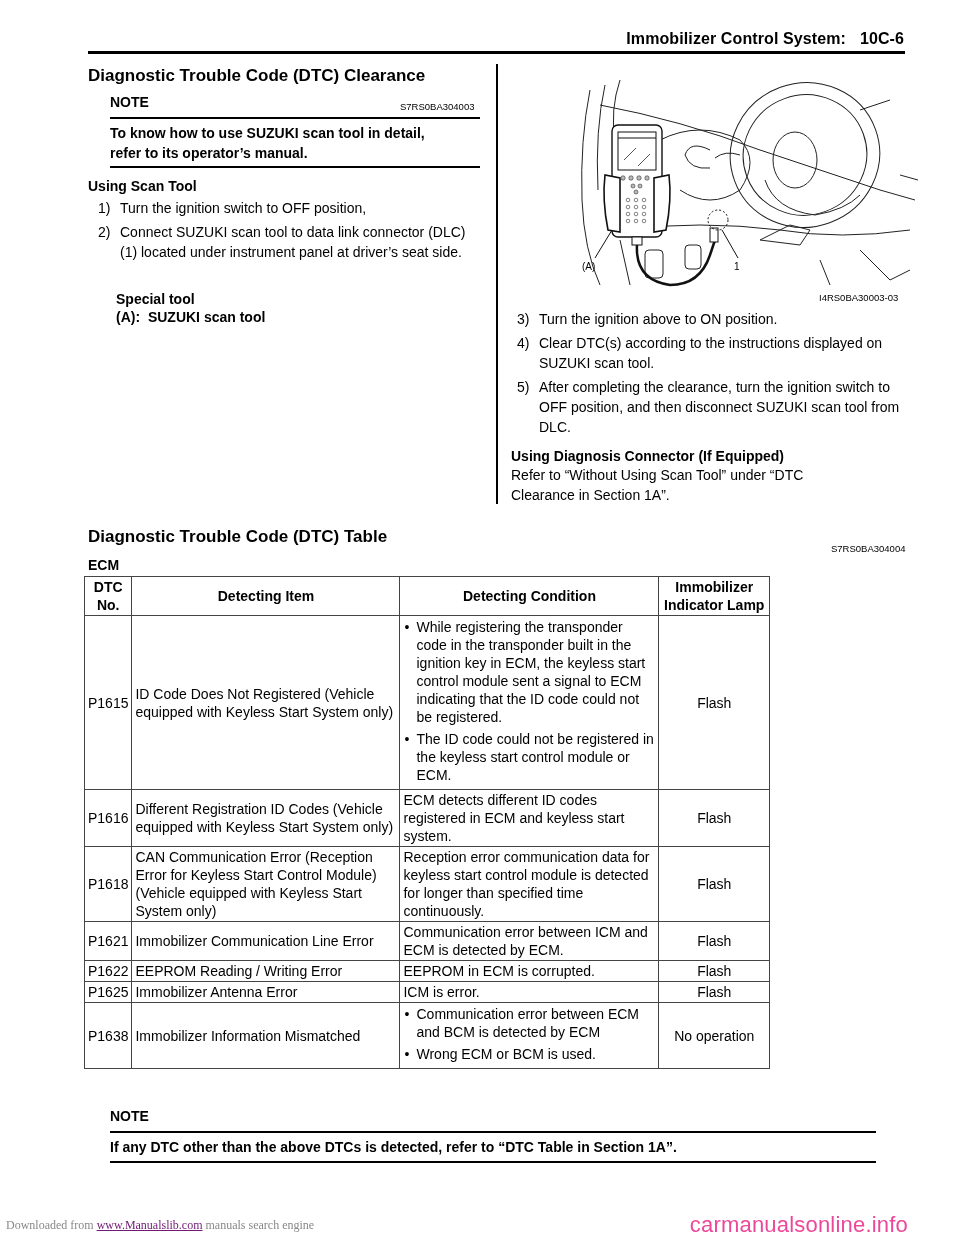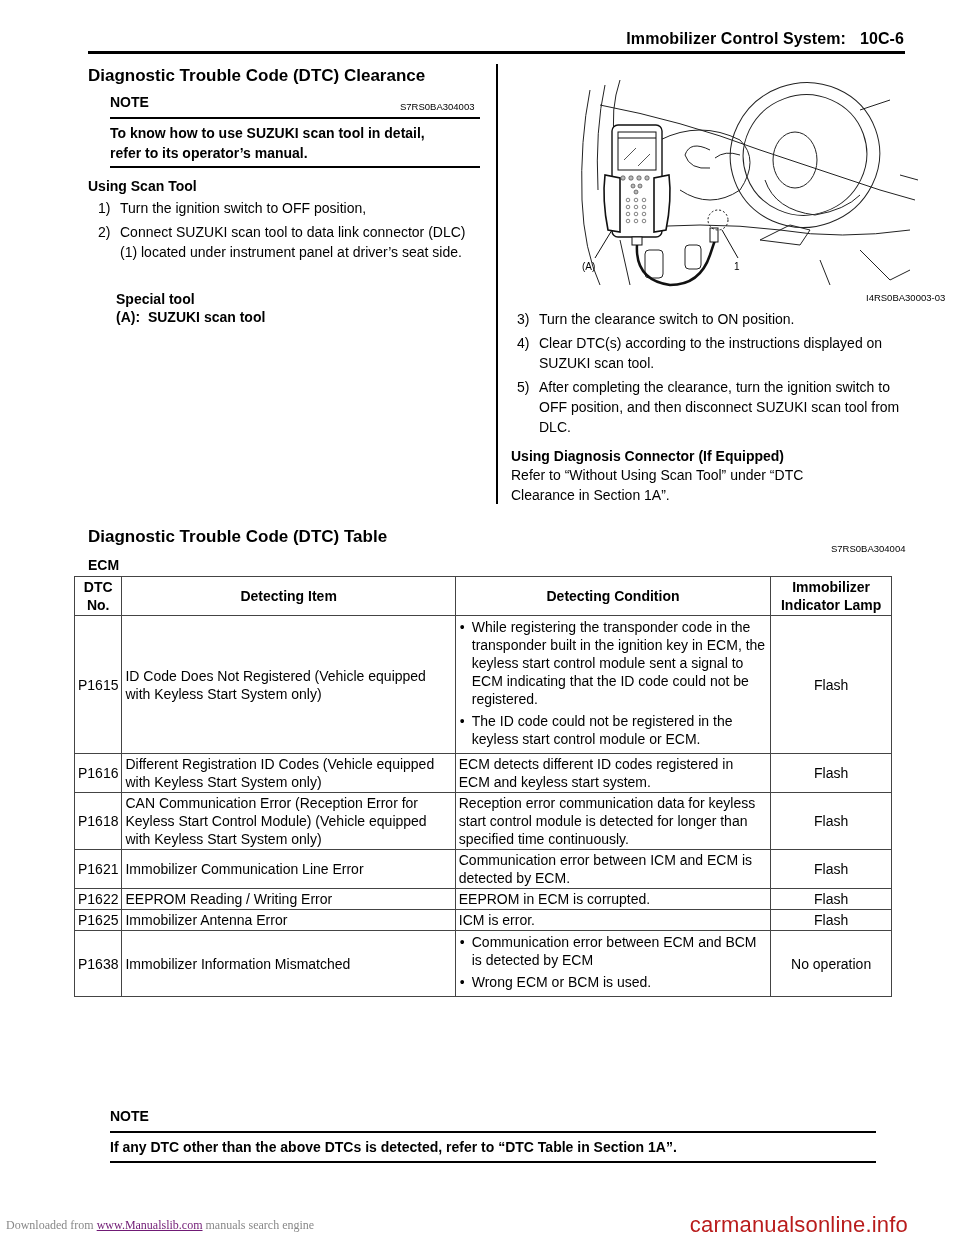--- a/index.html
+++ b/index.html
@@ -17,31 +17,31 @@
   .note-label { font-size:14px; font-weight:bold; }
   .note-rule { height:2px; background:#000; }
 
   .col-divider { left:496px; top:64px; width:2px; height:440px; background:#000; }
 
   ol.steps { list-style:none; margin:0; padding:0; }
   ol.steps li { position:relative; padding-left:26px; font-size:14px; line-height:20px; margin-bottom:4px; }
   ol.steps li .num { position:absolute; left:4px; top:0; }
 
   
-  table.dtc { position:absolute; left:74px; top:576px; width:818px; border-collapse:collapse; font-size:14px; line-height:18px; }
+  table.dtc { position:absolute; left:84px; top:576px; width:686px; border-collapse:collapse; font-size:14px; line-height:18px; }
   table.dtc th, table.dtc td { border:1px solid #444; padding:1px 3px; vertical-align:middle; }
   table.dtc th { font-weight:bold; text-align:center; height:36px; }
   table.dtc td.c { text-align:center; }
   table.dtc td ul { list-style:none; margin:0; padding:0; }
   table.dtc td ul li { position:relative; padding-left:13px; margin:1px 0 4px 0; }
   table.dtc td ul li::before { content:"\2022"; position:absolute; left:1px; }
 
   .footer-left { left:6px; top:1218px; font-family:"Liberation Serif", serif; font-size:12px; color:#888; }
   .footer-left a { color:#701a75; text-decoration:underline; }
-  .footer-right { right:52px; top:1212px; font-size:22px; color:#b91c1c; letter-spacing:0.2px; }
+  .footer-right { right:52px; top:1212px; font-size:22px; color:#ec4899; letter-spacing:0.2px; }
 </style>
 </head>
 <body>
 
 <div class="abs header-title">
   <span>Immobilizer Control System:</span><span class="pg">10C-6</span>
 </div>
 <div class="abs header-rule"></div>
 
 <div class="abs h2" style="left:88px; top:66px;">Diagnostic Trouble Code (DTC) Clearance</div>
@@ -124,24 +124,24 @@
     <rect x="150" y="148" width="8" height="14" fill="#fff" stroke="#111"></rect>
 
     <circle cx="158" cy="140" r="10" stroke="#111" stroke-dasharray="2 2"></circle>
 
     <line x1="52" y1="150" x2="35" y2="178" stroke="#111"></line>
     <line x1="162" y1="150" x2="178" y2="178" stroke="#111"></line>
   </svg>
 </div>
 <div class="abs" style="left:582px; top:261px; font-size:10px;">(A)</div>
 <div class="abs" style="left:734px; top:261px; font-size:10px;">1</div>
-<div class="abs code" style="left:819px; top:292px;margin-left:47px;">I4RS0BA30003-03</div>
+<div class="abs code" style="left:819px; top:292px;">I4RS0BA30003-03</div>
 
 <ol class="abs steps" style="left:513px; top:309px; width:392px;">
-  <li><span class="num">3)</span><span>Turn the clearance switch to ON position.</span></li>
+  <li><span class="num">3)</span><span>Turn the ignition above to ON position.</span></li>
   <li><span class="num">4)</span><span>Clear DTC(s) according to the instructions displayed on SUZUKI scan tool.</span></li>
   <li><span class="num">5)</span><span>After completing the clearance, turn the ignition switch to OFF position, and then disconnect SUZUKI scan tool from DLC.</span></li>
 </ol>
 <div class="abs body-text bold" style="left:511px; top:446px;">Using Diagnosis Connector (If Equipped)</div>
 <div class="abs body-text" style="left:511px; top:465px; width:340px;">Refer to “Without Using Scan Tool” under “DTC Clearance in Section 1A”.</div>
 
 <div class="abs h2" style="left:88px; top:527px;">Diagnostic Trouble Code (DTC) Table</div>
 <div class="abs code" style="left:831px; top:543px;">S7RS0BA304004</div>
 <div class="abs body-text bold" style="left:88px; top:555px;">ECM</div>
 

